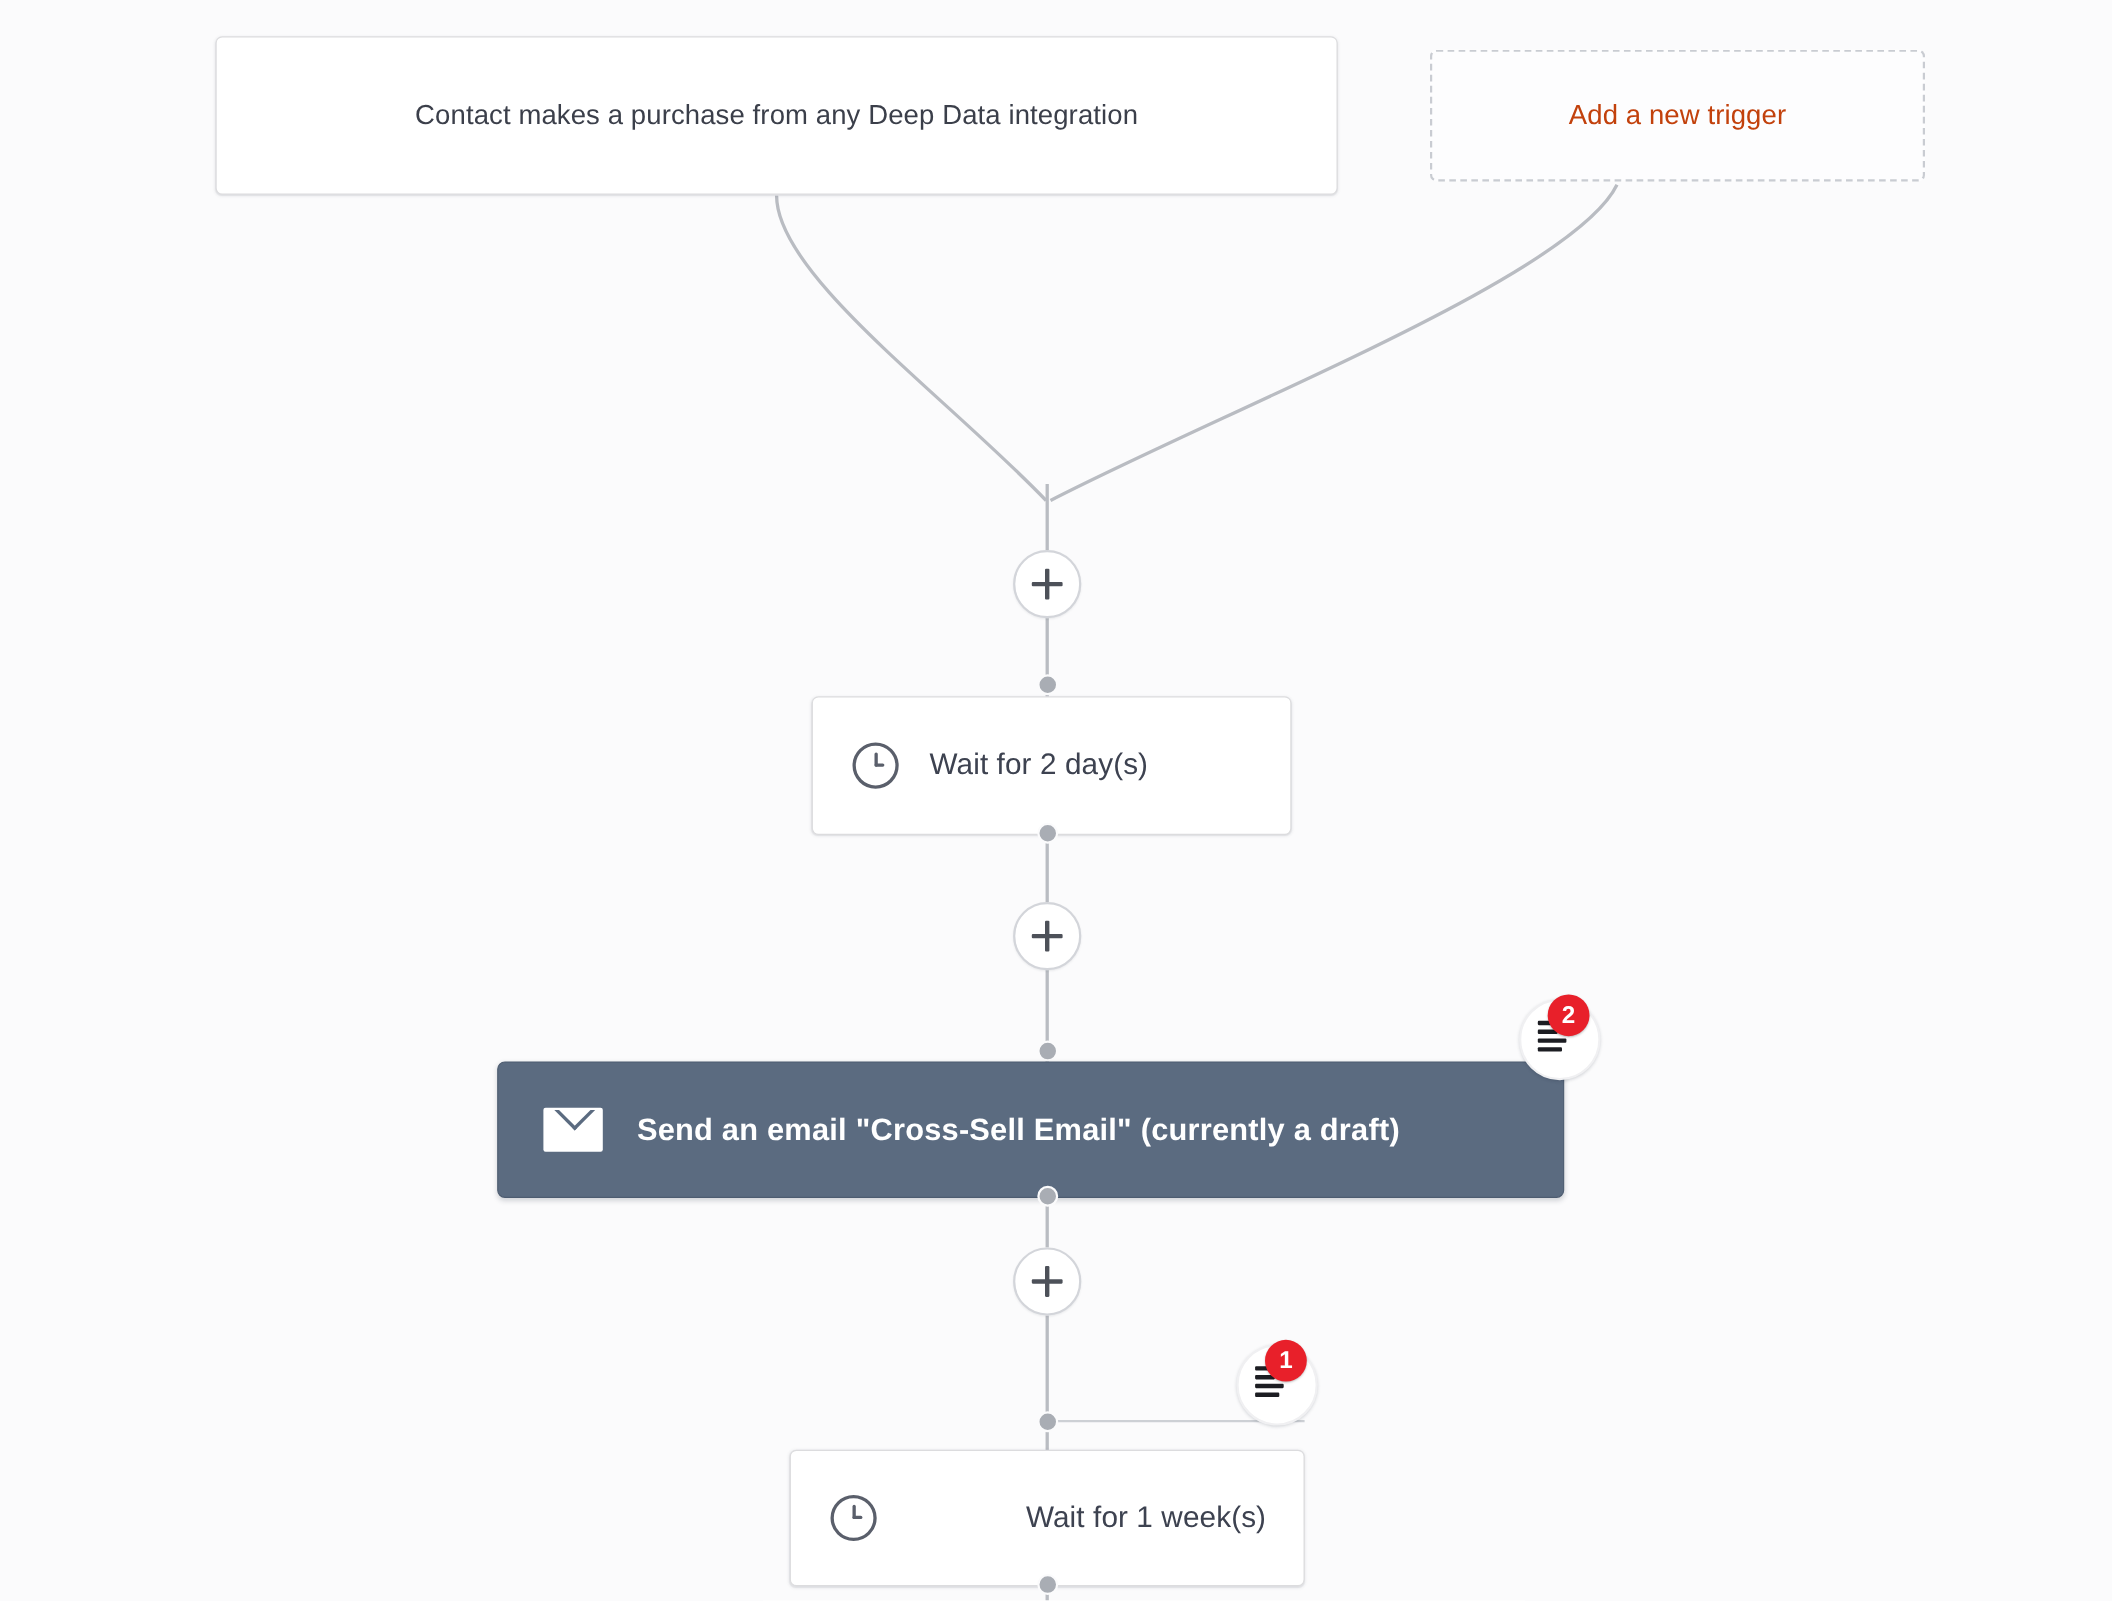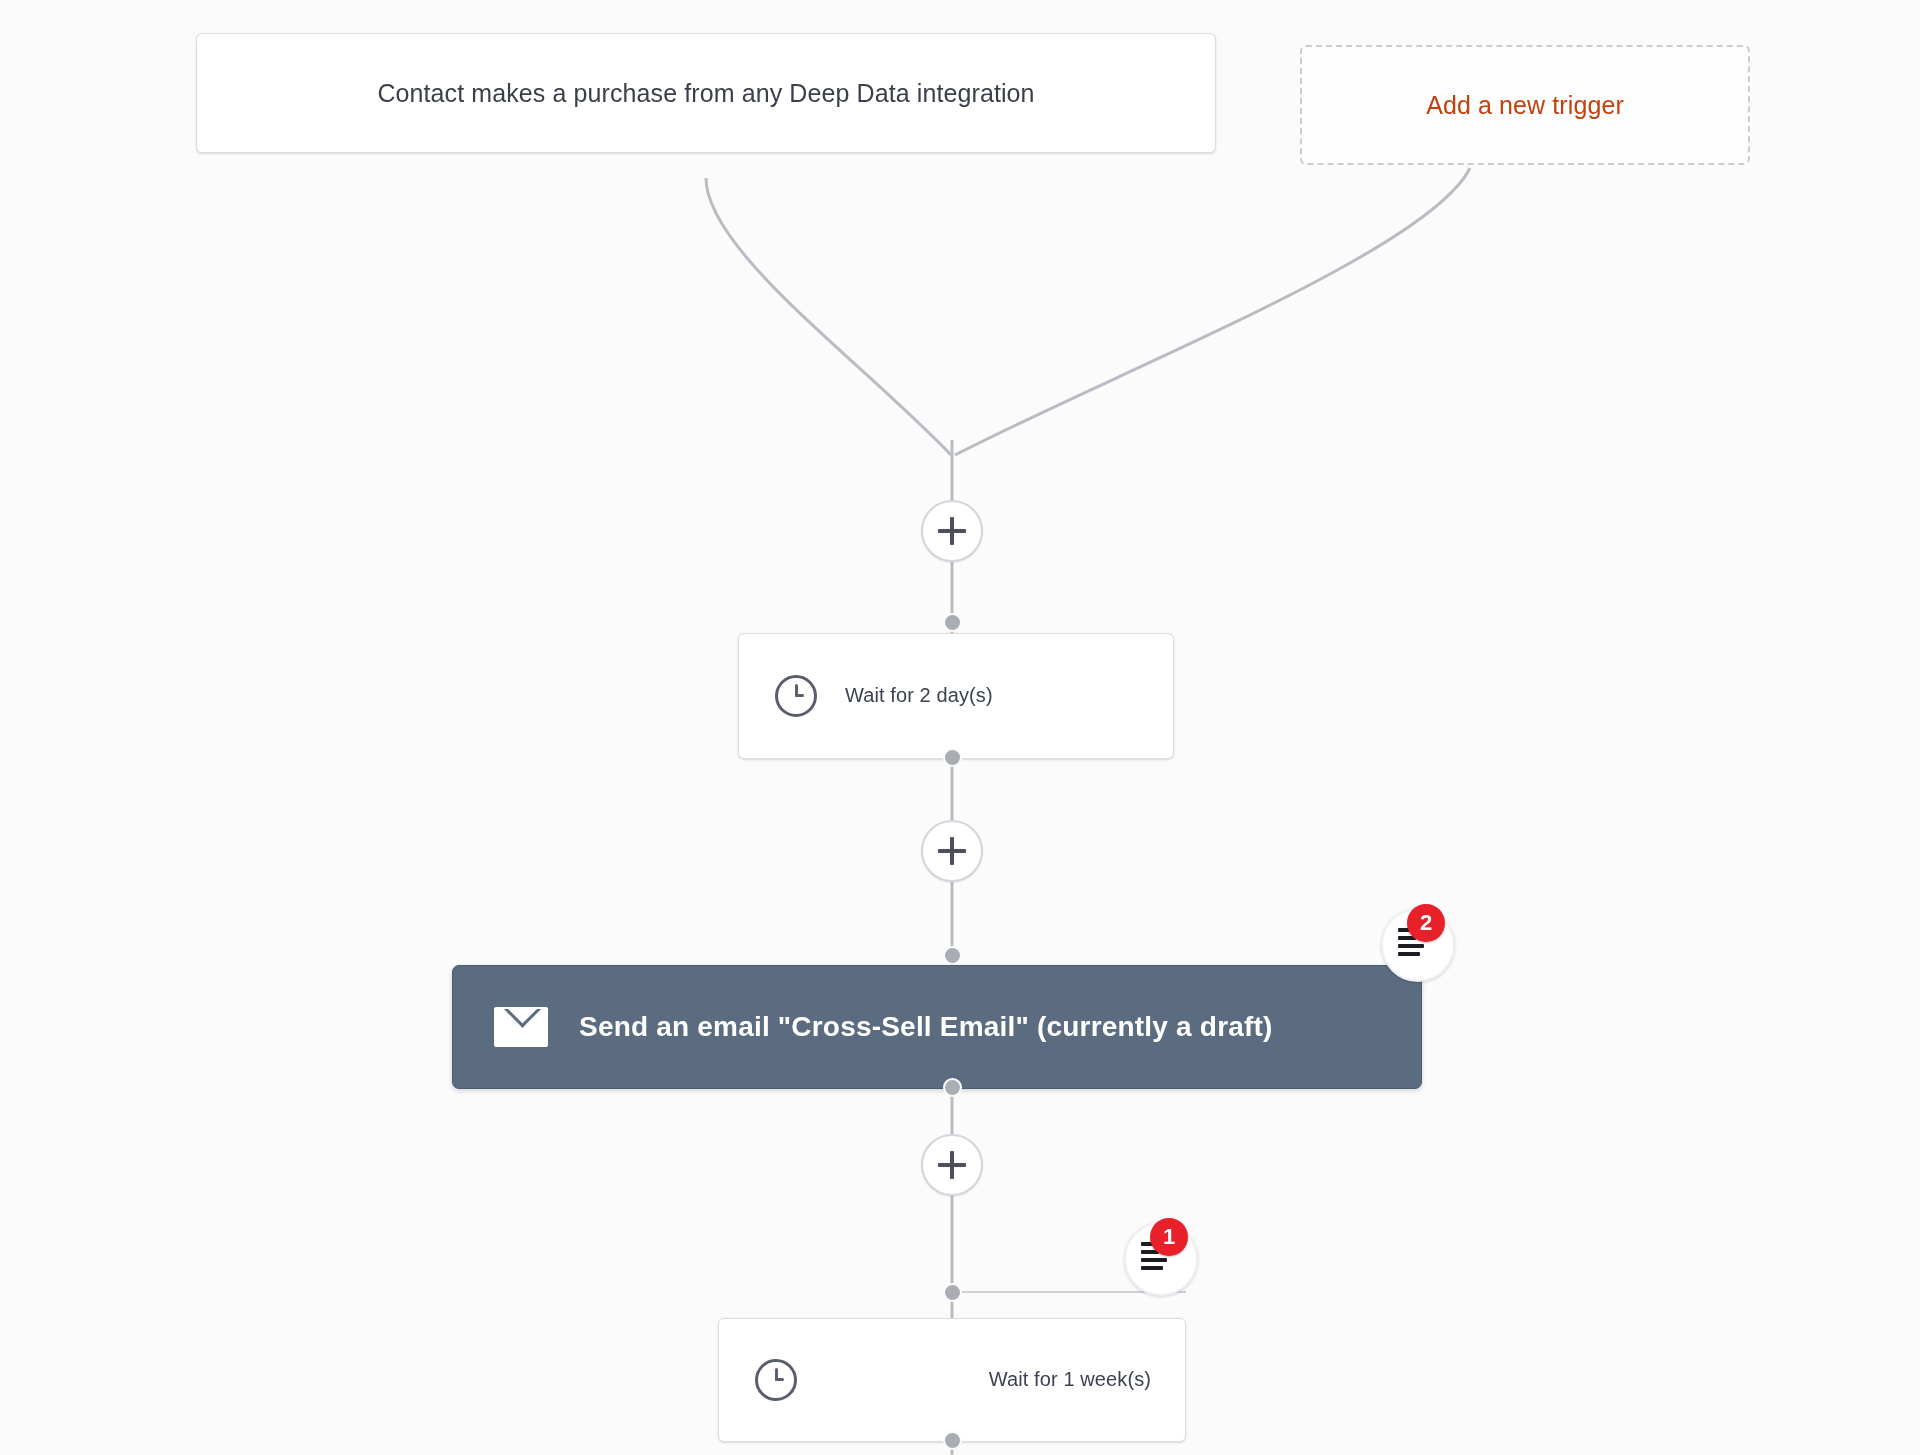--- a/index.html
+++ b/index.html
@@ -46,21 +46,21 @@
     font-size: 25px;
     line-height: 1.38;
     letter-spacing: .1px;
   }
 
   
   .trigger-node {
     left: 196px;
     top: 33px;
     width: 1020px;
-    height: 120px;
+    height: 144px;
     padding: 10px 32px;
     text-align: center;
   }
   .trigger-node .label { display: block; }
 
   
   .trigger-add {
     left: 1300px;
     top: 45px;
     width: 450px;
@@ -115,21 +115,21 @@
   .step .icon-slot {
     flex: 0 0 auto;
     width: 46px;
     height: 46px;
     margin-right: 26px;
     display: flex;
     align-items: center;
     justify-content: center;
   }
   .step .step-label {
-    font-size: 20px;
+    font-size: 27px;
     color: #3d4250;
     white-space: nowrap;
   }
 
   .wait-1 { left: 738px; top: 633px;  width: 436px; height: 126px; }
   .wait-2 { left: 718px; top: 1318px; width: 468px; height: 124px; justify-content: space-between; }
 
   
   .clock {
     width: 42px; height: 42px;

